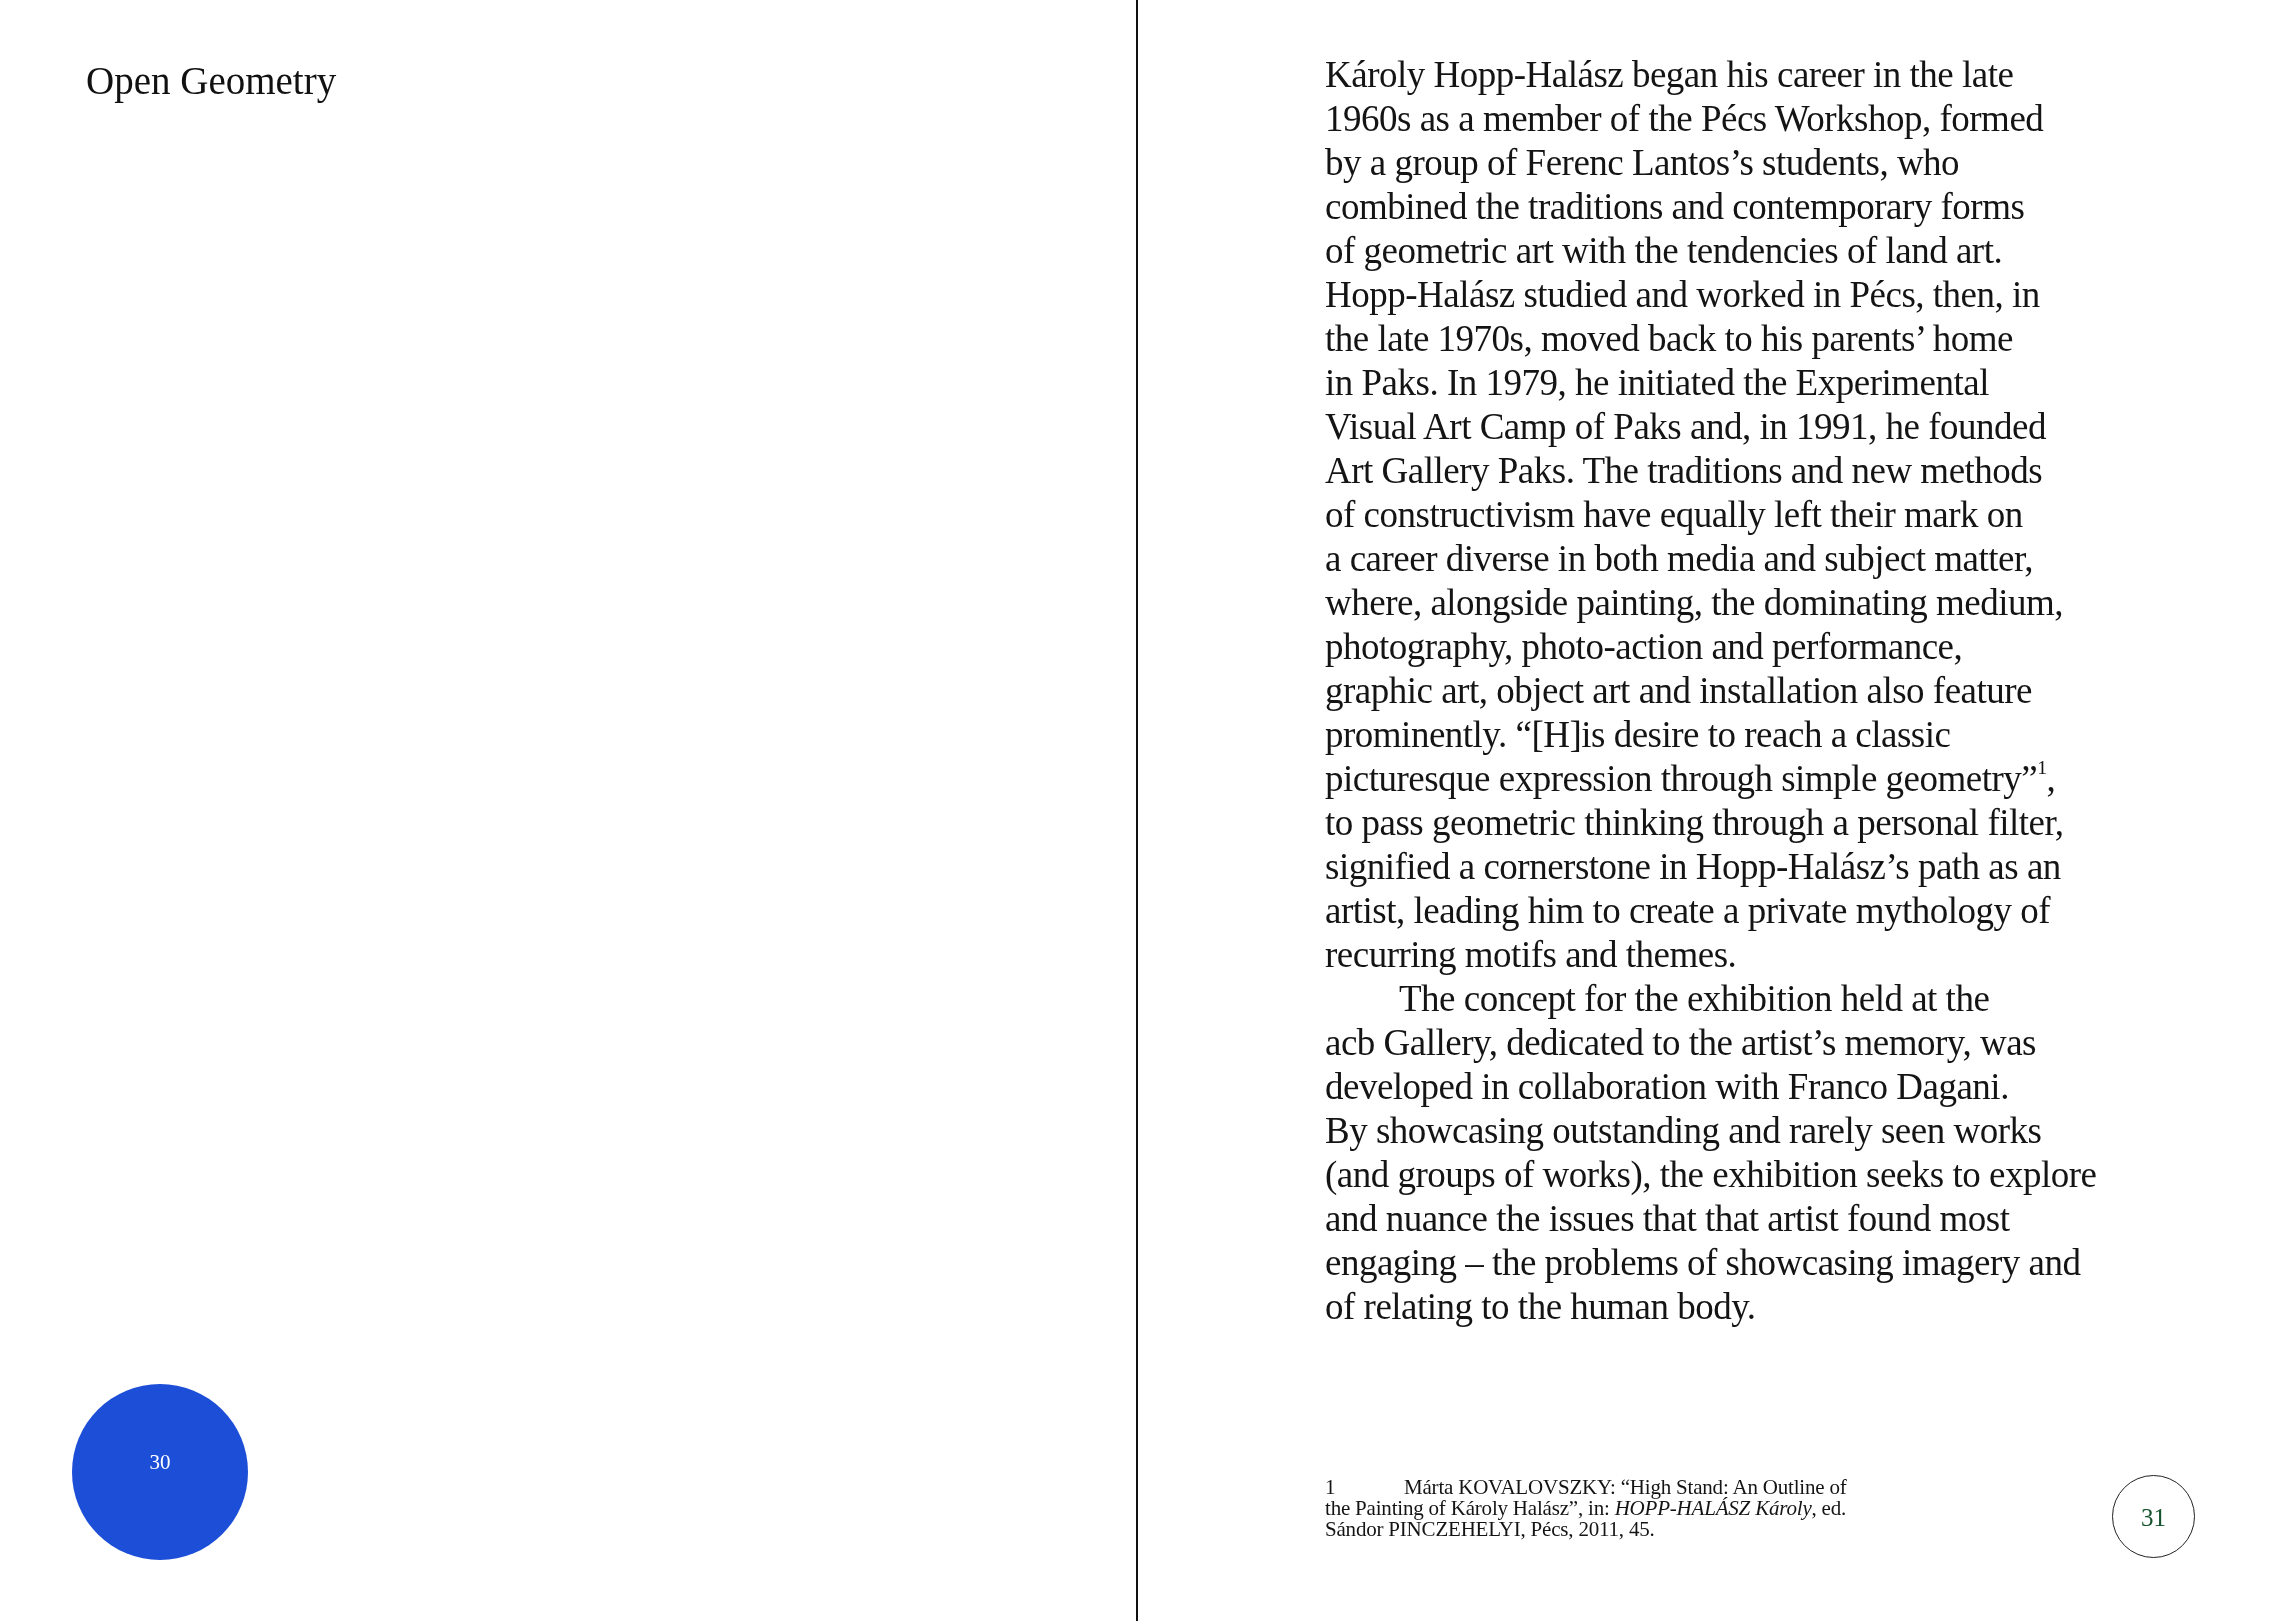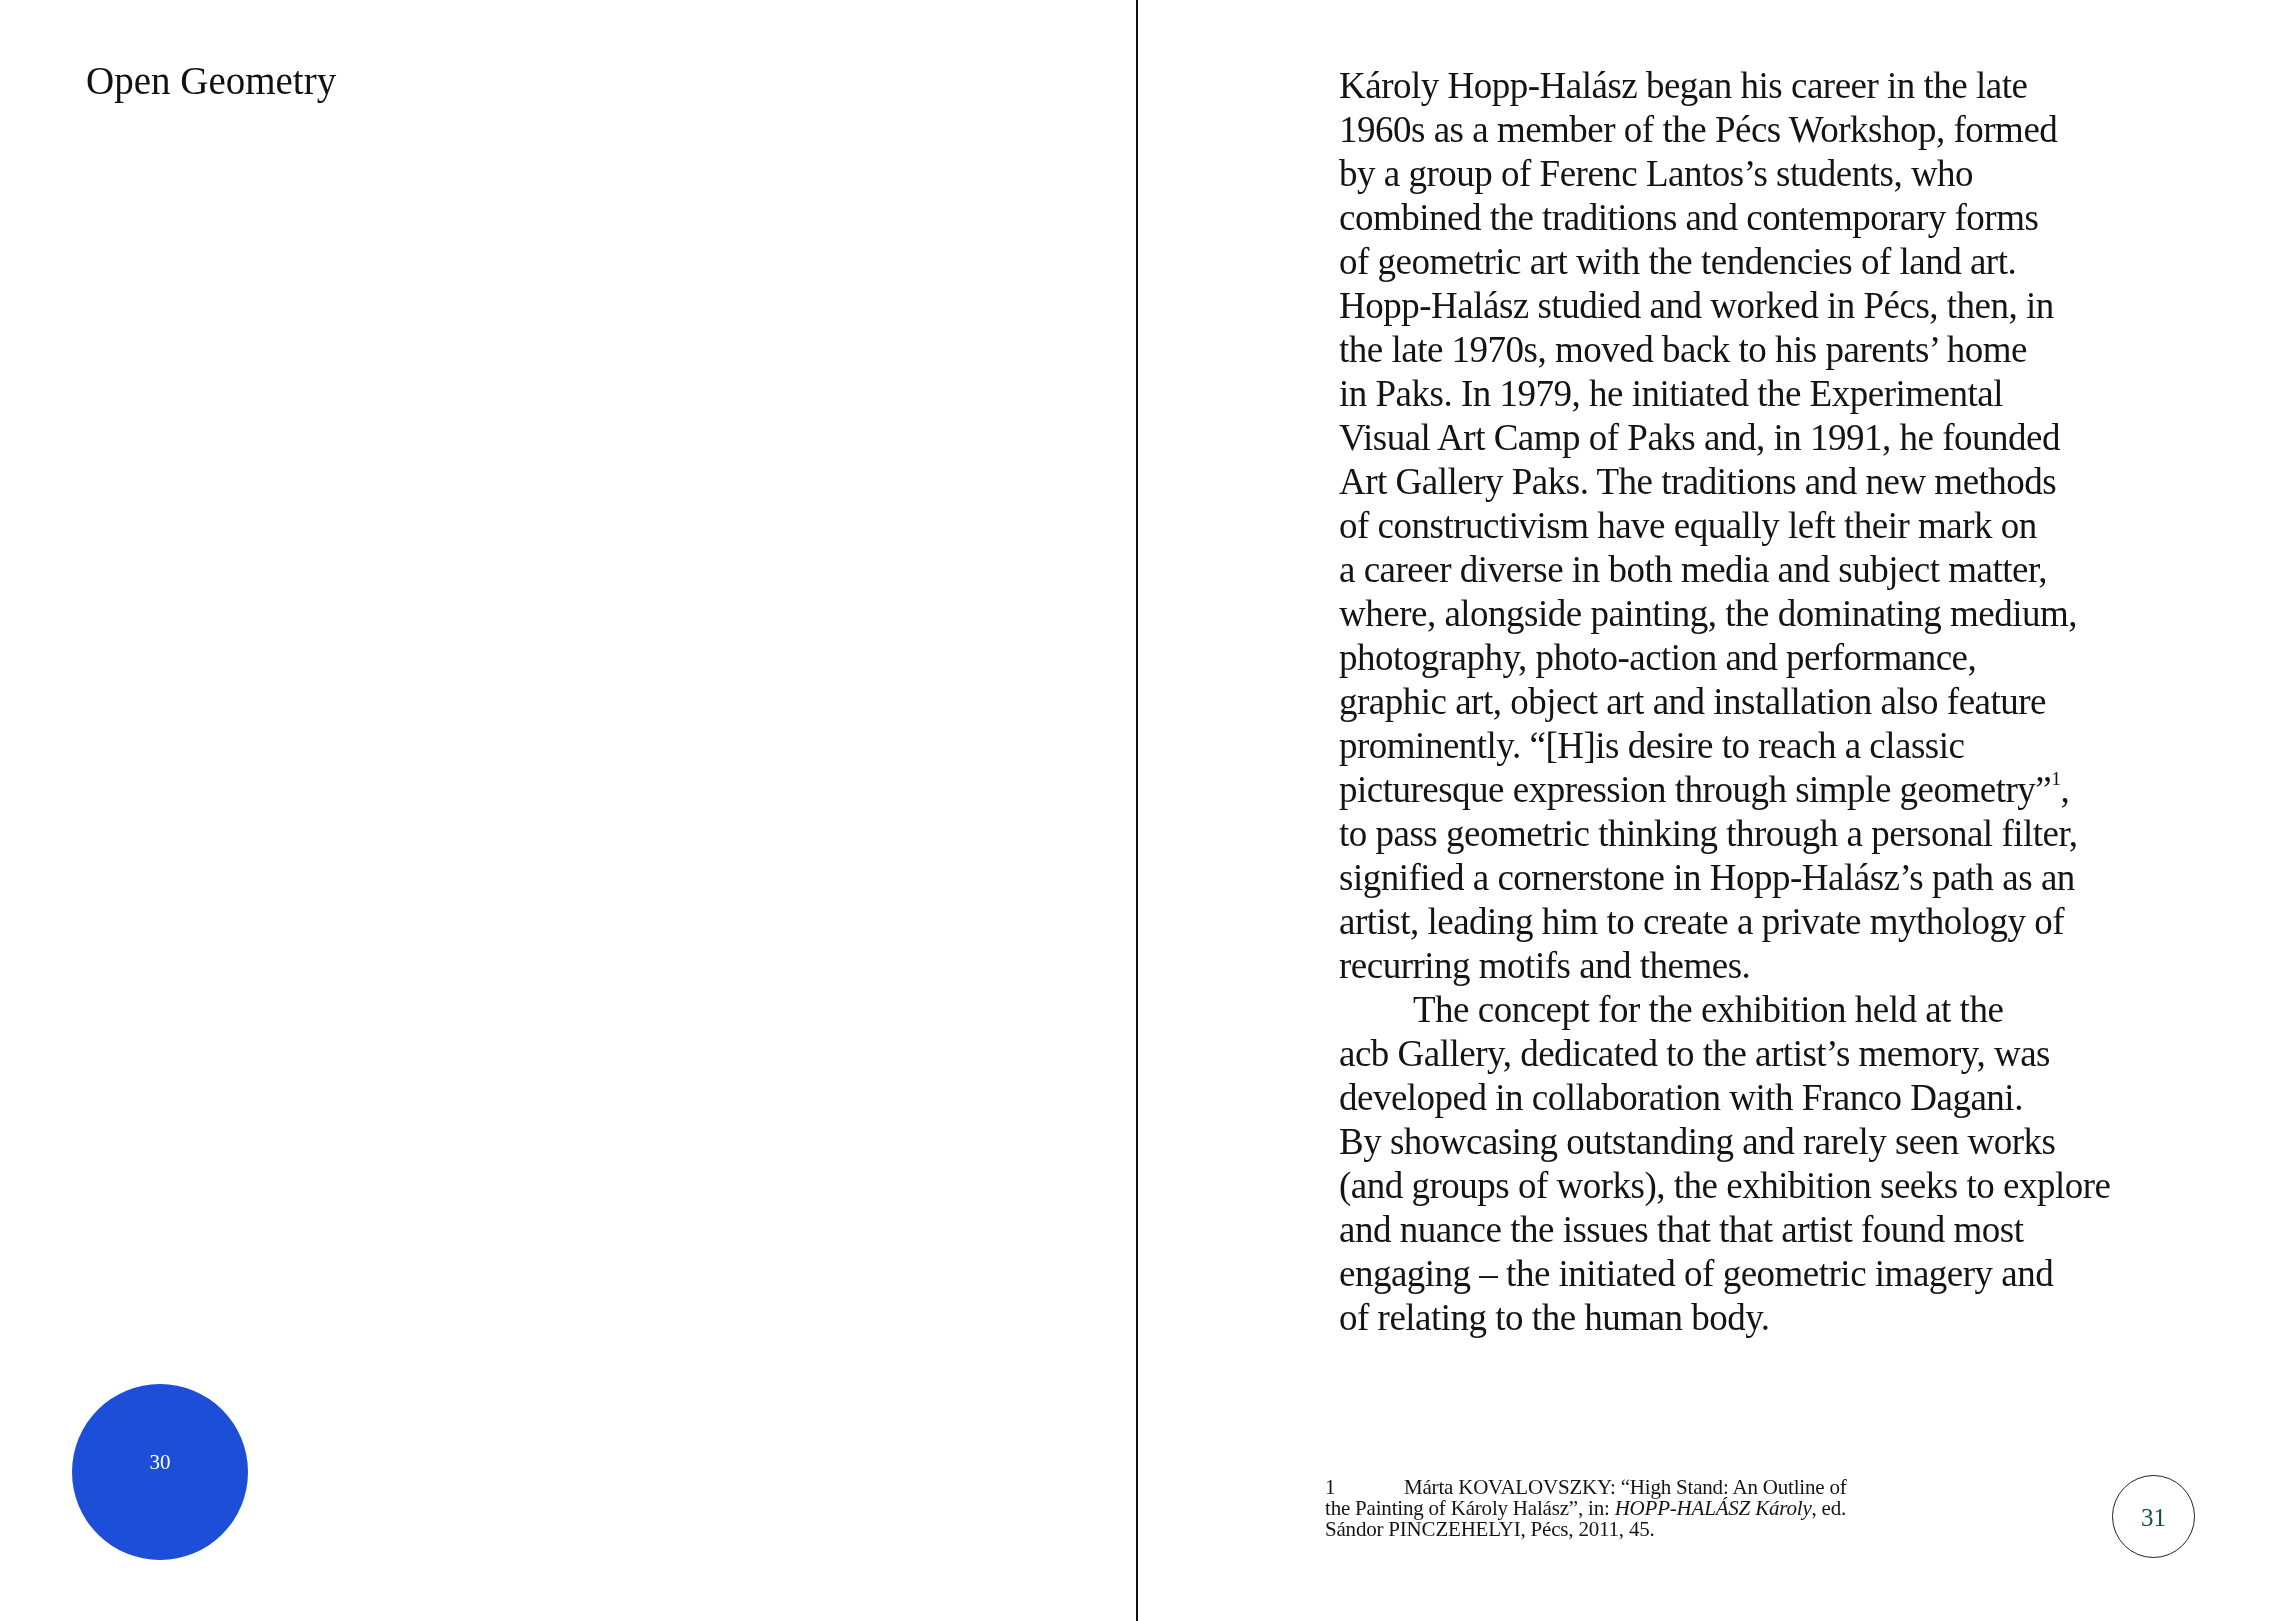--- a/index.html
+++ b/index.html
@@ -11,21 +11,21 @@
   #spine { position: absolute; left: 1136px; top: 0; width: 2.3px; height: 1622px; background: #111; }
 
   #running-title { position: absolute; left: 86px; top: 61px; font-size: 39px; line-height: 1;
                    white-space: nowrap; color: #111; }
 
   #folio-left { position: absolute; left: 72px; top: 1384px; width: 176px; height: 176px;
                 border-radius: 50%; background: #EE4130; }
   #folio-left span { position: absolute; left: 0; right: 0; top: 68px; text-align: center;
                      font-size: 21px; line-height: 1; color: #ffffff; }
 
-  #body-text { position: absolute; left: 187px; top: 64px; width: 909px; margin-left: 14px; }
+  #body-text { position: absolute; left: 187px; top: 53px; width: 909px; }
   .line { display: block; white-space: nowrap; font-size: 37px; line-height: 44px; height: 44px;
           letter-spacing: -0.5px; color: #141414; }
   .line.indent { padding-left: 74px; }
   sup.fn { font-size: 19.7px; vertical-align: 16.7px; line-height: 0; }
 
   #footnote { position: absolute; left: 187px; top: 1477px; width: 682px; }
   .fn-line { display: block; white-space: nowrap; font-size: 21px; line-height: 21px; height: 21px;
              letter-spacing: -0.2px; color: #141414; }
   .fn-num { display: inline-block; width: 79px; }
   .fn-line em { font-style: italic; font-family: Liberation Serif, serif; }
@@ -69,21 +69,21 @@
     <span class="line">to pass geometric thinking through a personal filter,</span>
     <span class="line">signified a cornerstone in Hopp-Halász’s path as an</span>
     <span class="line">artist, leading him to create a private mythology of</span>
     <span class="line">recurring motifs and themes.</span>
     <span class="line indent">The concept for the exhibition held at the</span>
     <span class="line">acb Gallery, dedicated to the artist’s memory, was</span>
     <span class="line">developed in collaboration with Franco Dagani.</span>
     <span class="line">By showcasing outstanding and rarely seen works</span>
     <span class="line">(and groups of works), the exhibition seeks to explore</span>
     <span class="line">and nuance the issues that that artist found most</span>
-    <span class="line">engaging – the initiated of geometric imagery and</span>
+    <span class="line">engaging – the problems of showcasing imagery and</span>
     <span class="line">of relating to the human body.</span>
   </div>
 
   <div id="footnote">
     <span class="fn-line"><span class="fn-num">1</span><span>Márta KOVALOVSZKY: “High Stand: An Outline of</span></span>
     <span class="fn-line"><span>the Painting of Károly Halász”, in: </span><em>HOPP-HALÁSZ Károly</em><span>, ed.</span></span>
     <span class="fn-line">Sándor PINCZEHELYI, Pécs, 2011, 45.</span>
   </div>
 
   <div id="folio-right">

